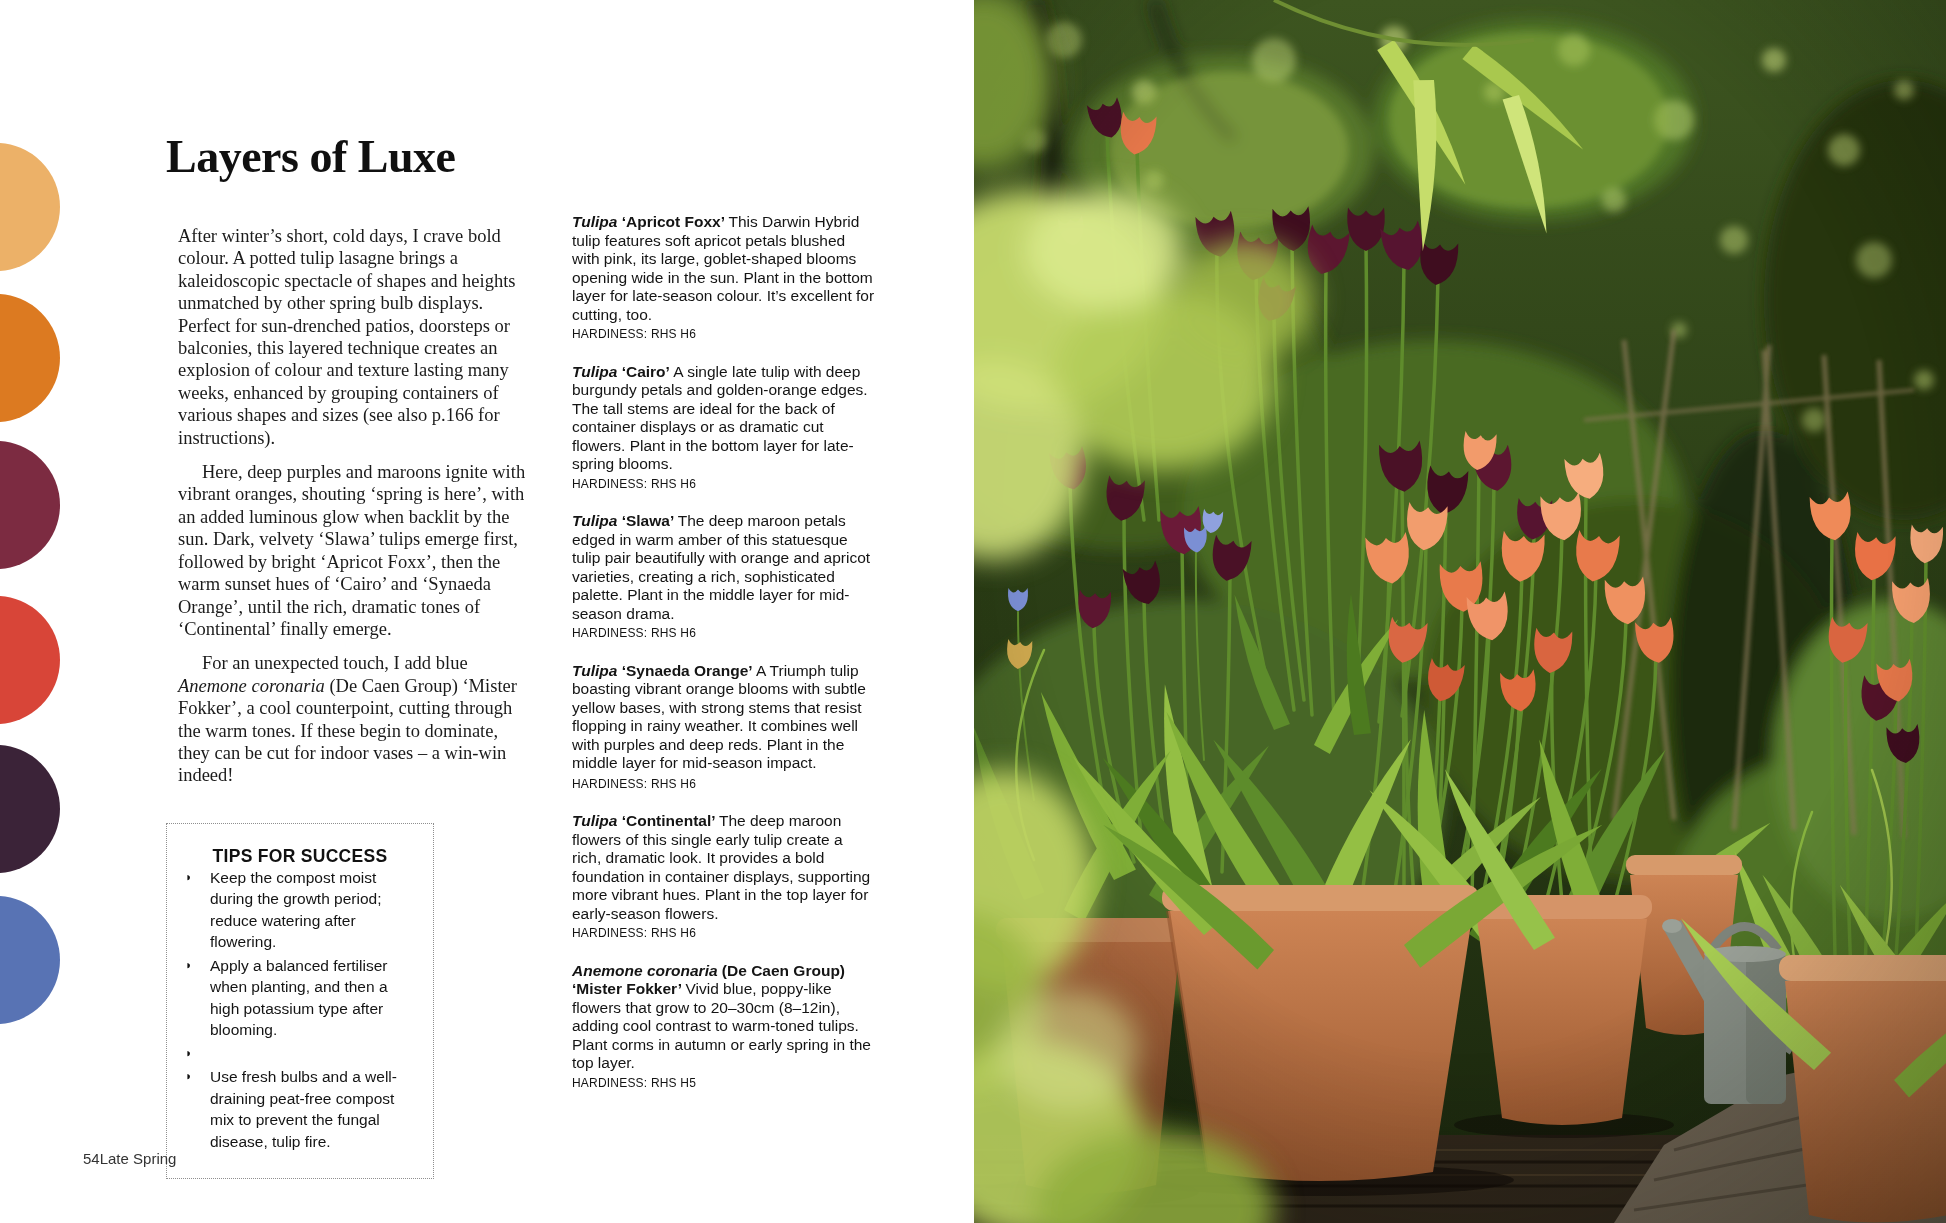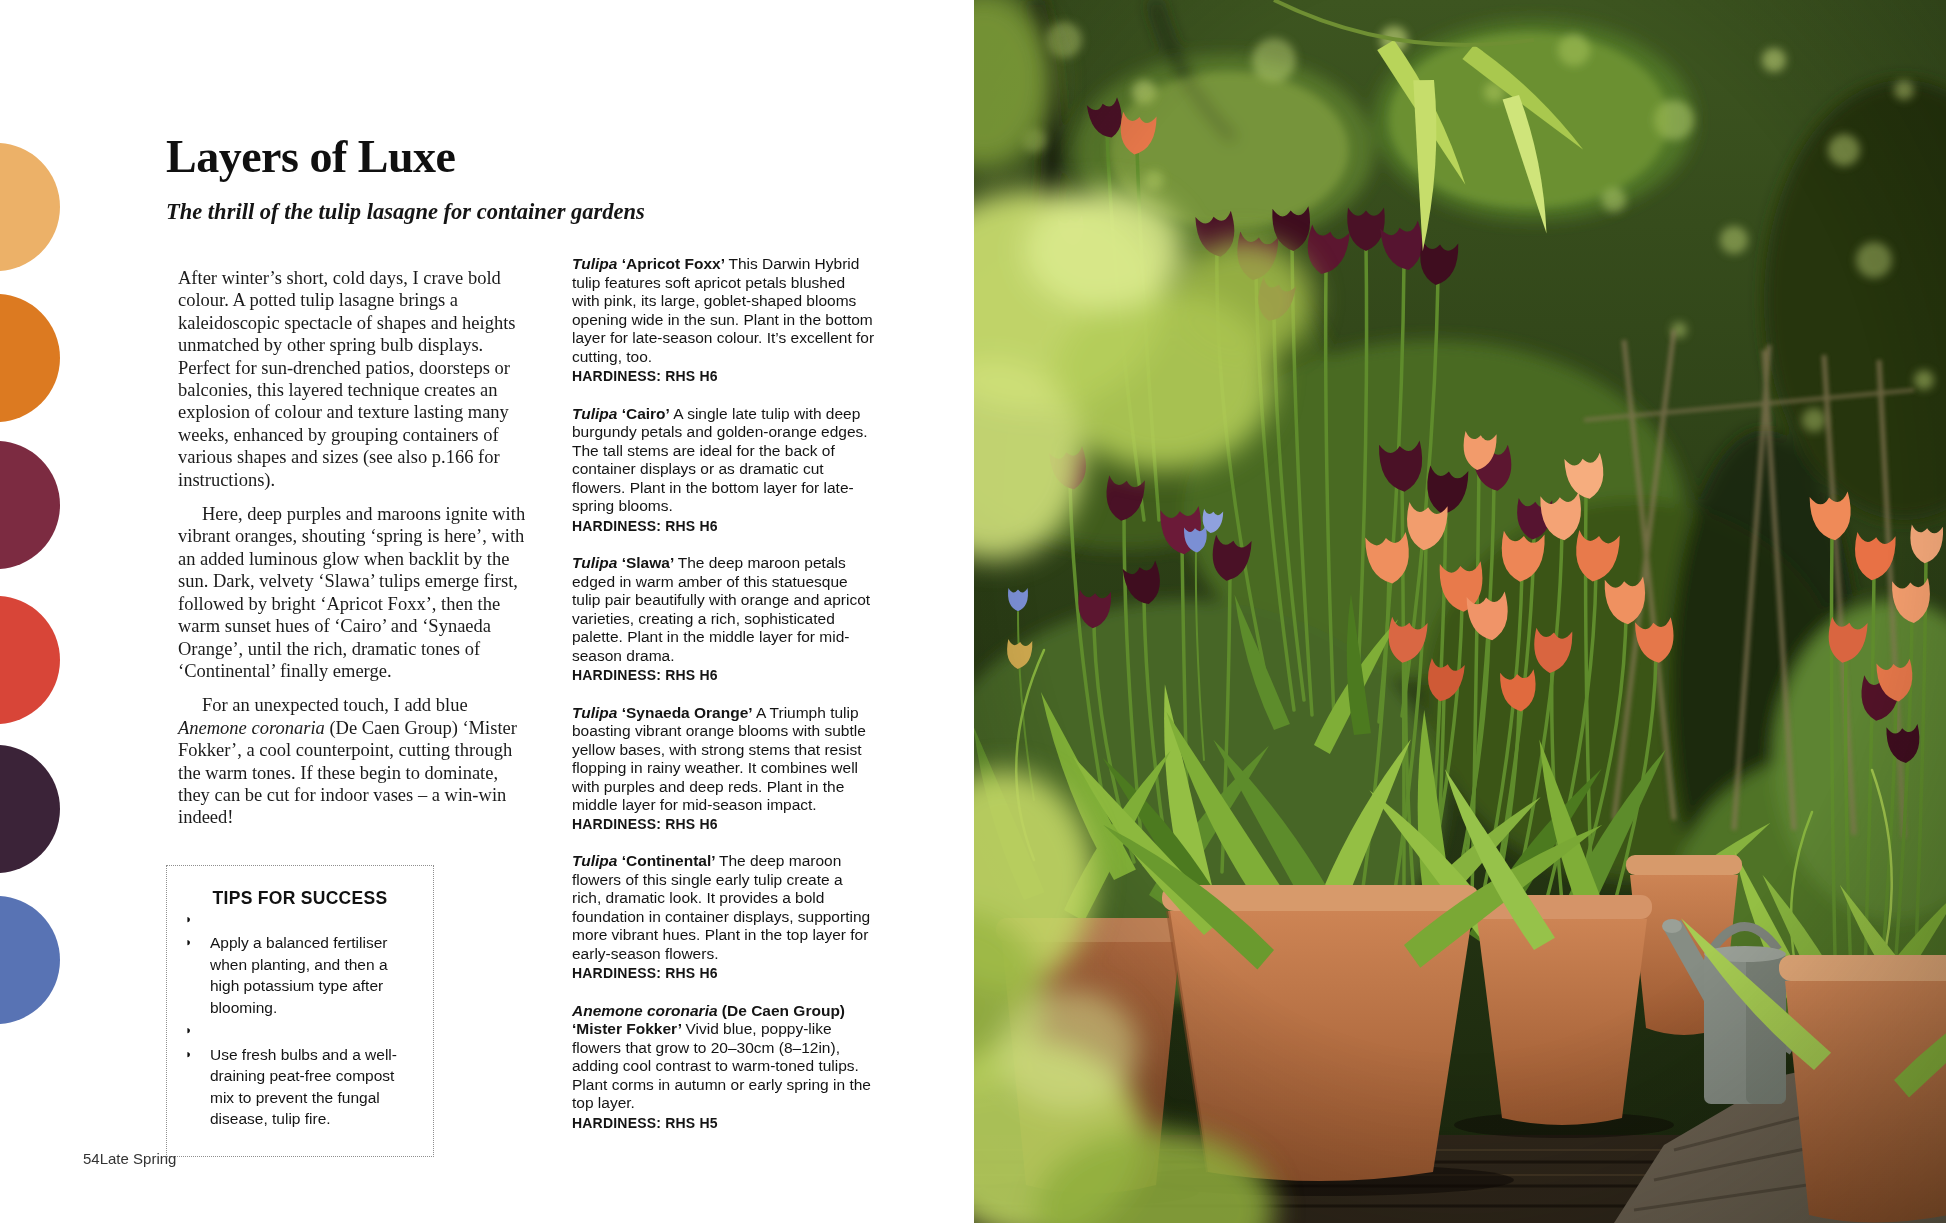--- a/index.html
+++ b/index.html
@@ -22,21 +22,21 @@
   .col-left p.indent{text-indent:24px;}
   .tips-box{margin-top:36px;width:234px;border:1.5px dotted #8f8f8f;padding:22px 16px 24px 16px;}
   .tips-title{font-weight:bold;font-size:17.5px;letter-spacing:.3px;text-align:center;color:#111;}
   .tips-box ul{list-style:none;margin:0;padding:0;}
   .tips-box li{display:flex;font-size:15.5px;line-height:21.5px;margin:0 0 2px 0;color:#141414;}
   .blt{flex:none;width:25px;font-size:12px;line-height:21.5px;padding-left:2px;color:#111;}
   .col-right{width:304px;}
   .entry{margin:0 0 19px 0;font-size:15.5px;line-height:18.5px;color:#141414;}
   .genus{font-weight:bold;font-style:italic;}
   .cultivar{font-weight:bold;}
-  .hard{display:block;font-weight:bold;font-size:14px;letter-spacing:.2px;margin-top:1px;}
+  .hard{display:block;font-weight:normal;font-size:12px;letter-spacing:.2px;margin-top:1px;}
   .hard.inline{display:inline;margin-top:0;}
   .footer{position:absolute;left:83px;top:1150px;width:787px;display:flex;justify-content:flex-start;
           font-size:15px;color:#333;}
   
   .page-right{position:absolute;left:974px;top:0;width:972px;height:1223px;overflow:hidden;background:#24310f;}
   .page-right svg{display:block;}
 </style>
 </head>
 <body>
 
@@ -47,33 +47,33 @@
         <div class="dot" style="background: rgb(236, 177, 104);"></div>
         <div class="dot" style="background: rgb(220, 122, 33);"></div>
         <div class="dot" style="background: rgb(124, 43, 65);"></div>
         <div class="dot" style="background: rgb(216, 69, 56);"></div>
         <div class="dot" style="background: rgb(59, 35, 56);"></div>
         <div class="dot" style="background: rgb(88, 115, 180);"></div>
       </div>
 
     <div class="content">
       <h1>Layers of Luxe</h1>
-      <h2>The thrill of the tulip lasagne for container gardens</h2>
 
       <div class="columns">
         <div class="col-left">
           <p>After winter’s short, cold days, I crave bold colour. A potted tulip lasagne brings a kaleidoscopic spectacle of shapes and heights unmatched by other spring bulb displays. Perfect for sun-drenched patios, doorsteps or balconies, this layered technique creates an explosion of colour and texture lasting many weeks, enhanced by grouping containers of various shapes and sizes (see also p.166 for instructions).</p>
           <p class="indent">Here, deep purples and maroons ignite with vibrant oranges, shouting ‘spring is here’, with an added luminous glow when backlit by the sun. Dark, velvety ‘Slawa’ tulips emerge first, followed by bright ‘Apricot Foxx’, then the warm sunset hues of ‘Cairo’ and ‘Synaeda Orange’, until the rich, dramatic tones of ‘Continental’ finally emerge.</p>
           <p class="indent"><span>For an unexpected touch, I add blue </span><em>Anemone coronaria</em><span> (De Caen Group) ‘Mister Fokker’, a cool counterpoint, cutting through the warm tones. If these begin to dominate, they can be cut for indoor vases – a win-win indeed!</span></p>
 
           <div class="tips-box">
             <div class="tips-title">TIPS FOR SUCCESS</div>
             <ul id="tips-list">
                 <li>
                   <span class="blt">◗</span>
+                  <span>Keep the compost moist during the growth period; reduce watering after flowering.</span>
                 </li>
                 <li>
                   <span class="blt">◗</span>
                   <span>Apply a balanced fertiliser when planting, and then a high potassium type after blooming.</span>
                 </li>
                 <li>
                   <span class="blt">◗</span>
                 </li>
                 <li>
                   <span class="blt">◗</span>

